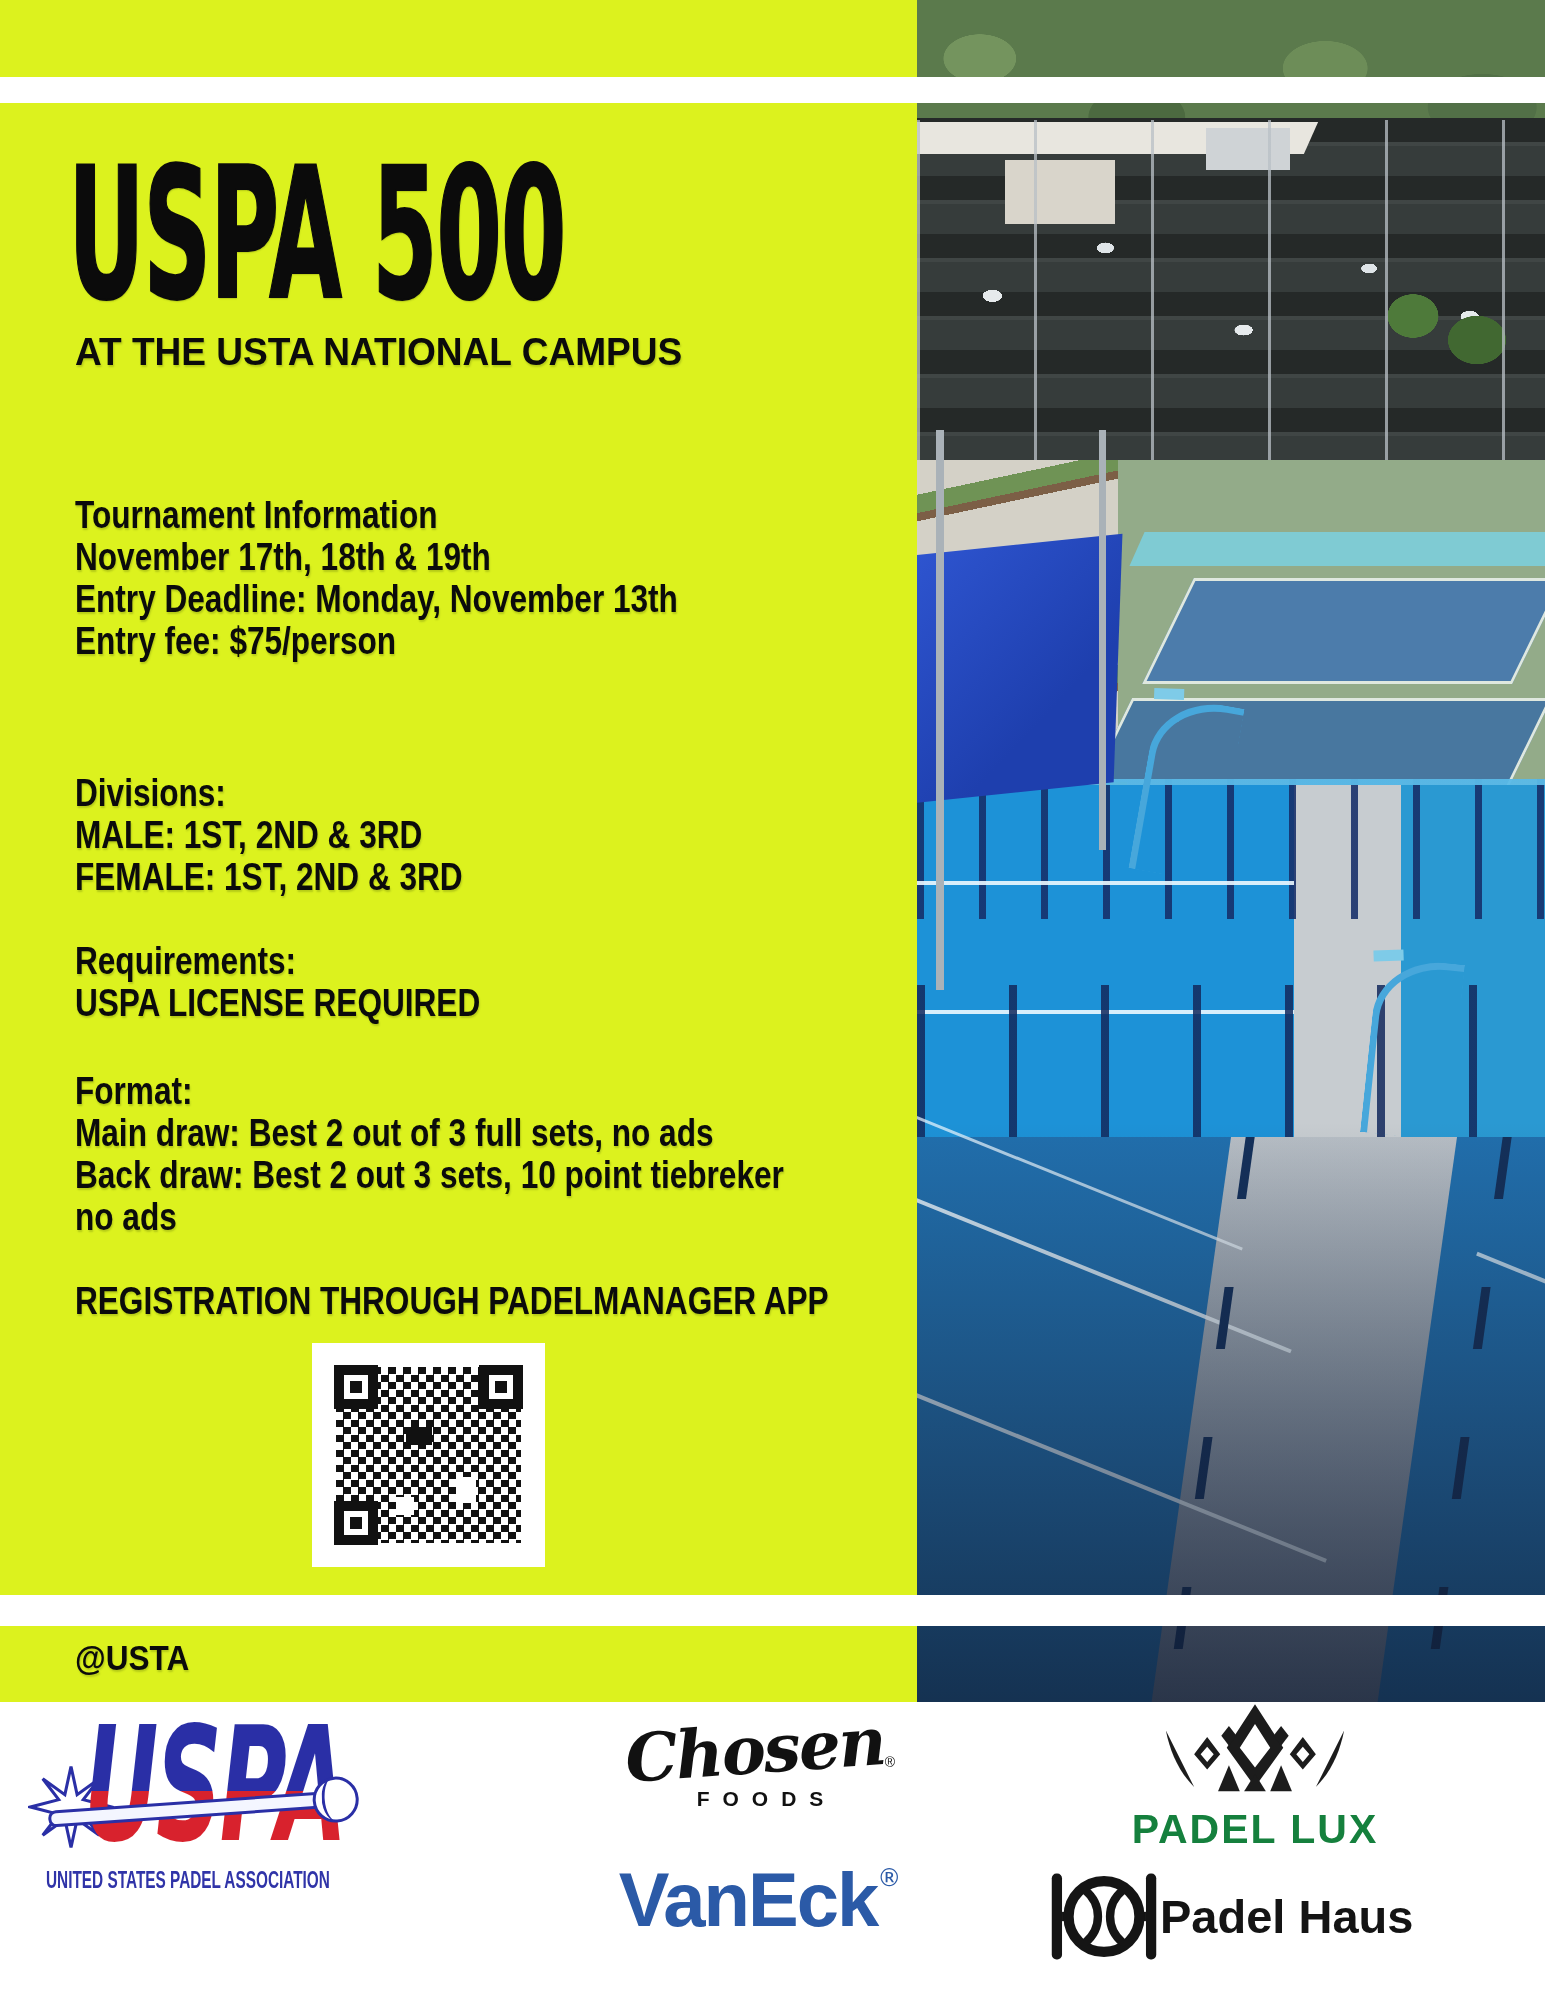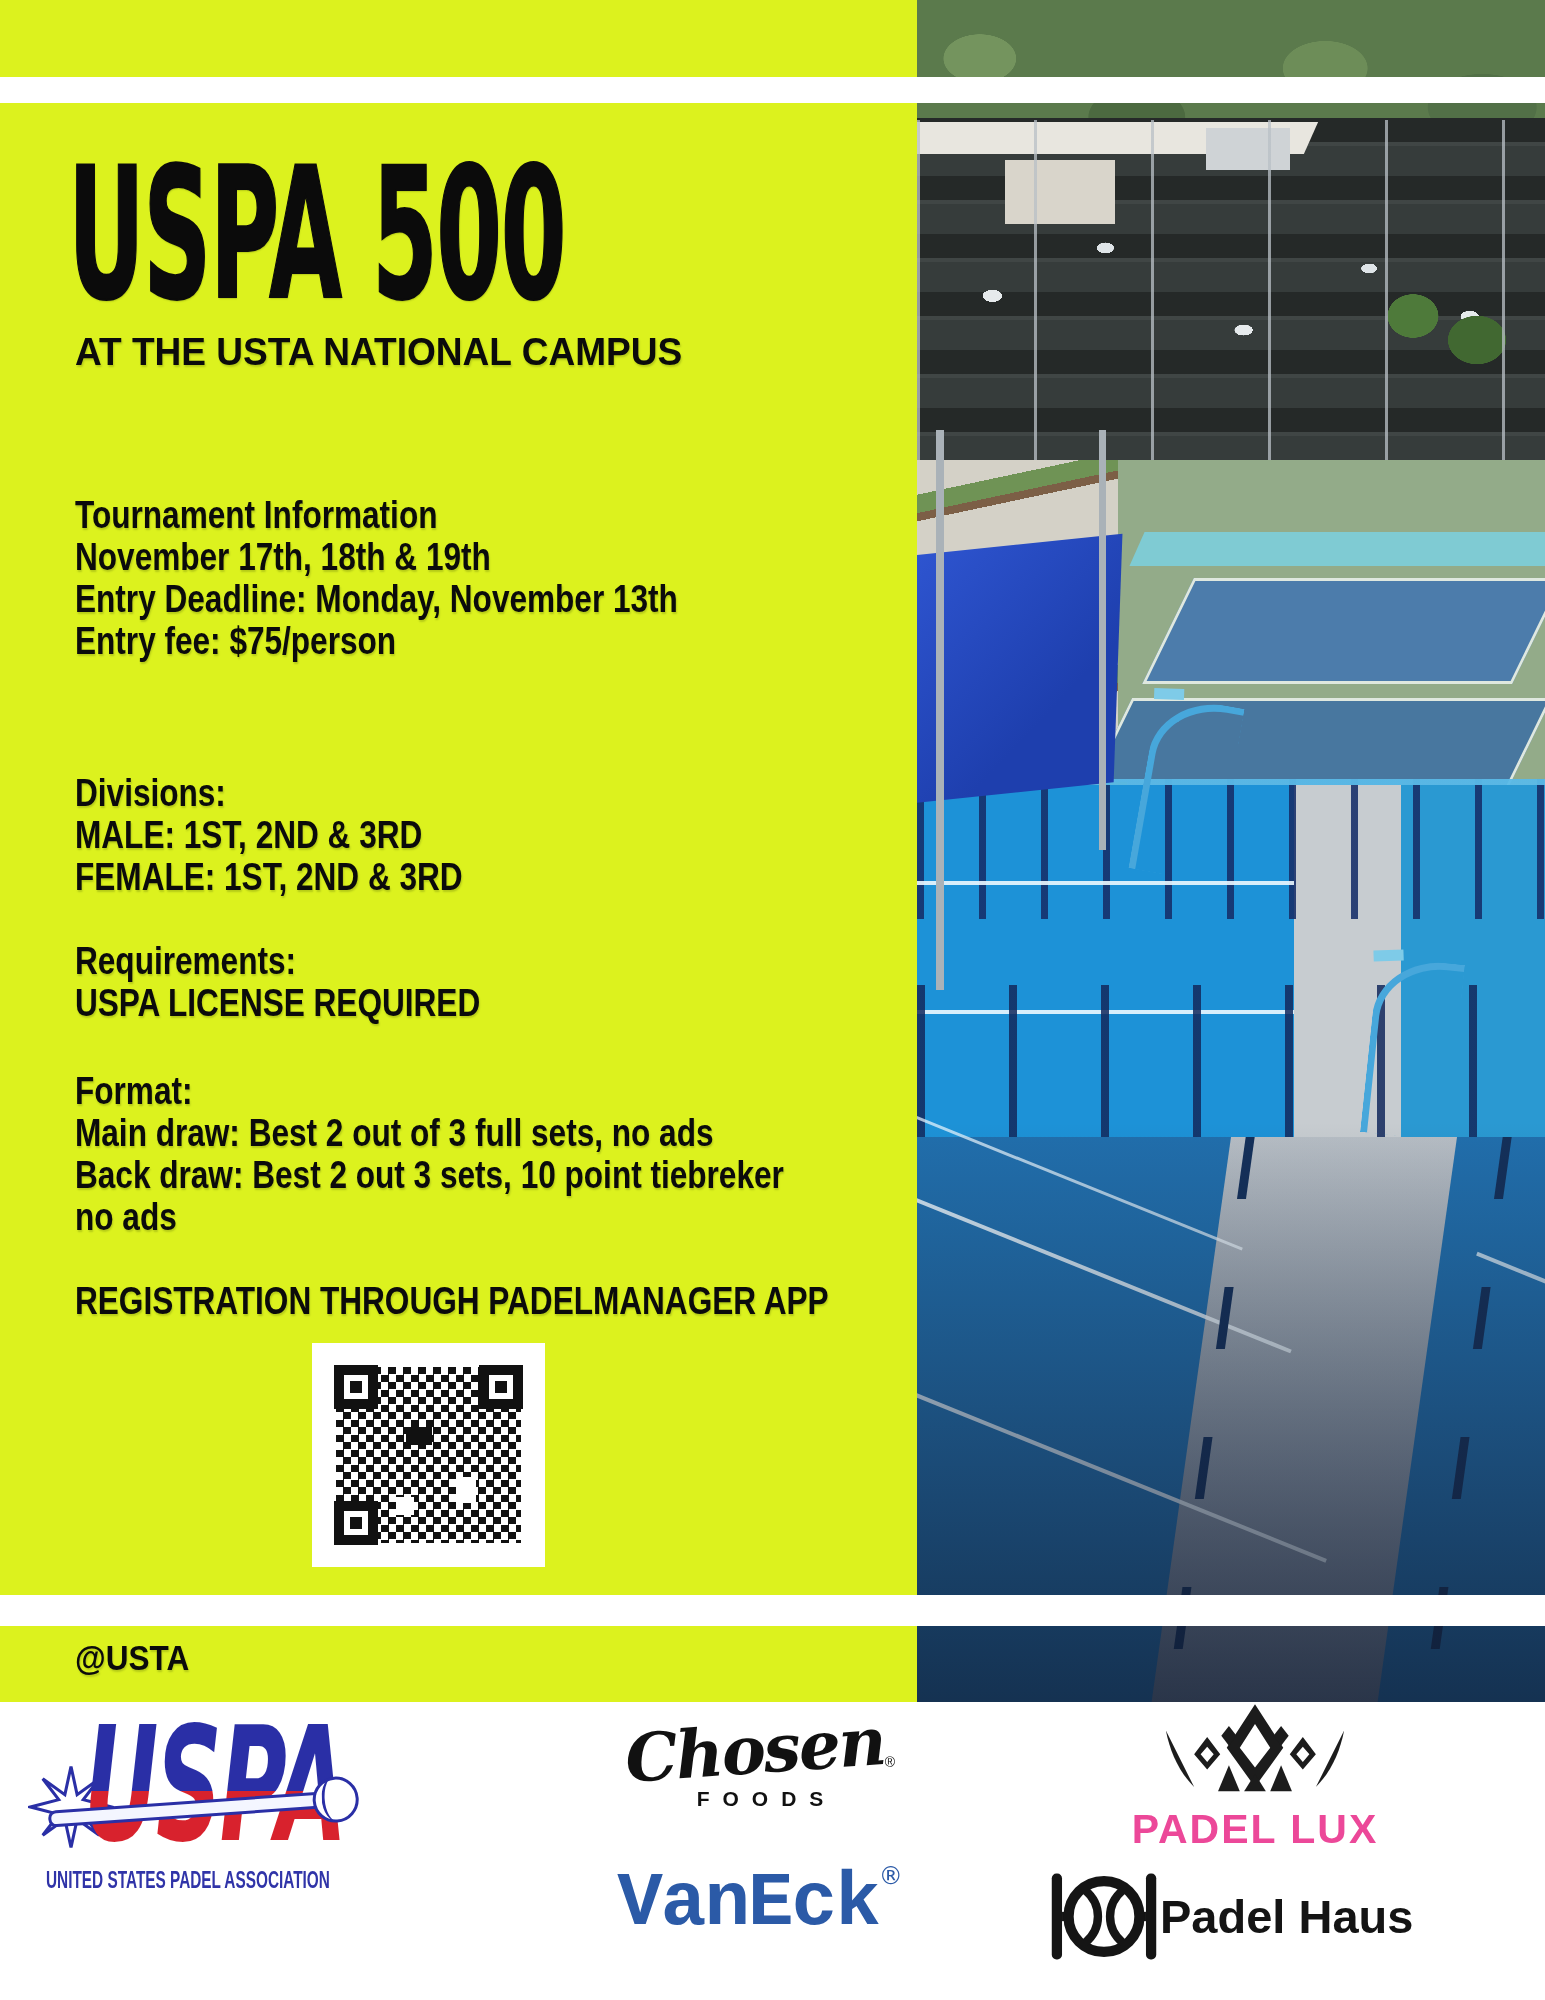--- a/index.html
+++ b/index.html
@@ -123,24 +123,24 @@
   #uspa-tagline{position:absolute;left:4px;top:146px;font-size:24px;font-weight:bold;color:#3034A8;letter-spacing:0;
     transform:scaleX(.64);transform-origin:left top;white-space:nowrap;}
 
   #chosen-logo{left:560px;top:1716px;width:400px;text-align:center;z-index:6;color:#111;}
   #chosen-script{font-family:"DejaVu Serif",serif;font-weight:bold;font-style:italic;font-size:66px;line-height:1.05;
     display:inline-block;transform:rotate(-4deg);letter-spacing:-2px;}
   #chosen-reg{font-size:14px;vertical-align:super;}
   #chosen-sub{font-size:21px;font-weight:bold;letter-spacing:13px;margin-top:2px;text-indent:13px;}
 
   #vaneck-logo{left:560px;top:1862px;width:400px;text-align:center;z-index:6;color:#2B5AA7;}
-  #vaneck-wordmark{font-family:Liberation Mono, monospace;font-weight:bold;font-size:76px;line-height:1;letter-spacing:-2px;}
+  #vaneck-wordmark{font-family:Liberation Sans, sans-serif;font-weight:bold;font-size:76px;line-height:1;letter-spacing:-2px;}
   #vaneck-reg{font-size:24px;vertical-align:40px;font-family:"DejaVu Sans",sans-serif;font-weight:normal;}
 
-  #padellux-logo{left:1085px;top:1700px;width:340px;text-align:center;z-index:6;color:#ec4899;}
+  #padellux-logo{left:1085px;top:1700px;width:340px;text-align:center;z-index:6;color:#15803d;}
   #padellux-label{font-size:41px;font-weight:bold;letter-spacing:2px;margin-top:2px;white-space:nowrap;}
 
   #padelhaus-logo{left:1048px;top:1868px;width:440px;z-index:6;color:#141414;display:flex;align-items:center;}
   #padelhaus-label{font-size:47px;font-weight:bold;letter-spacing:0;white-space:nowrap;}
 </style>
 </head>
 <body>
 
 <div class="abs" id="yellow-panel"></div>
 

